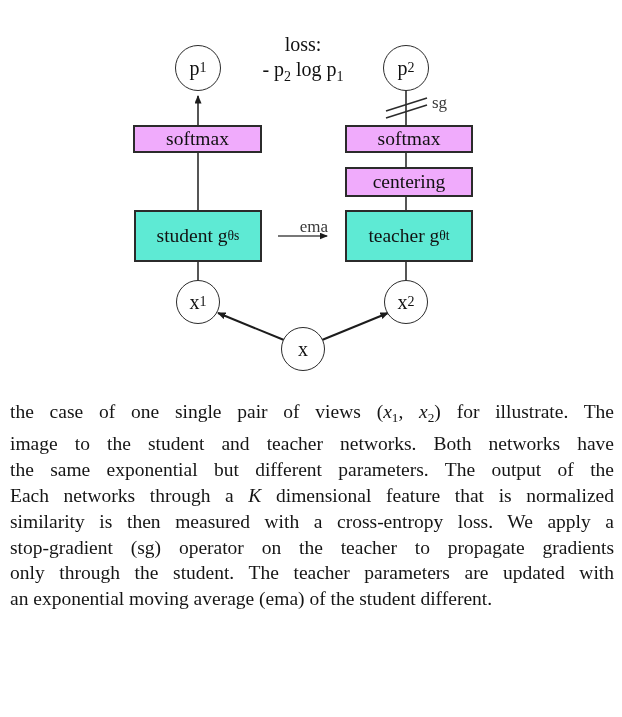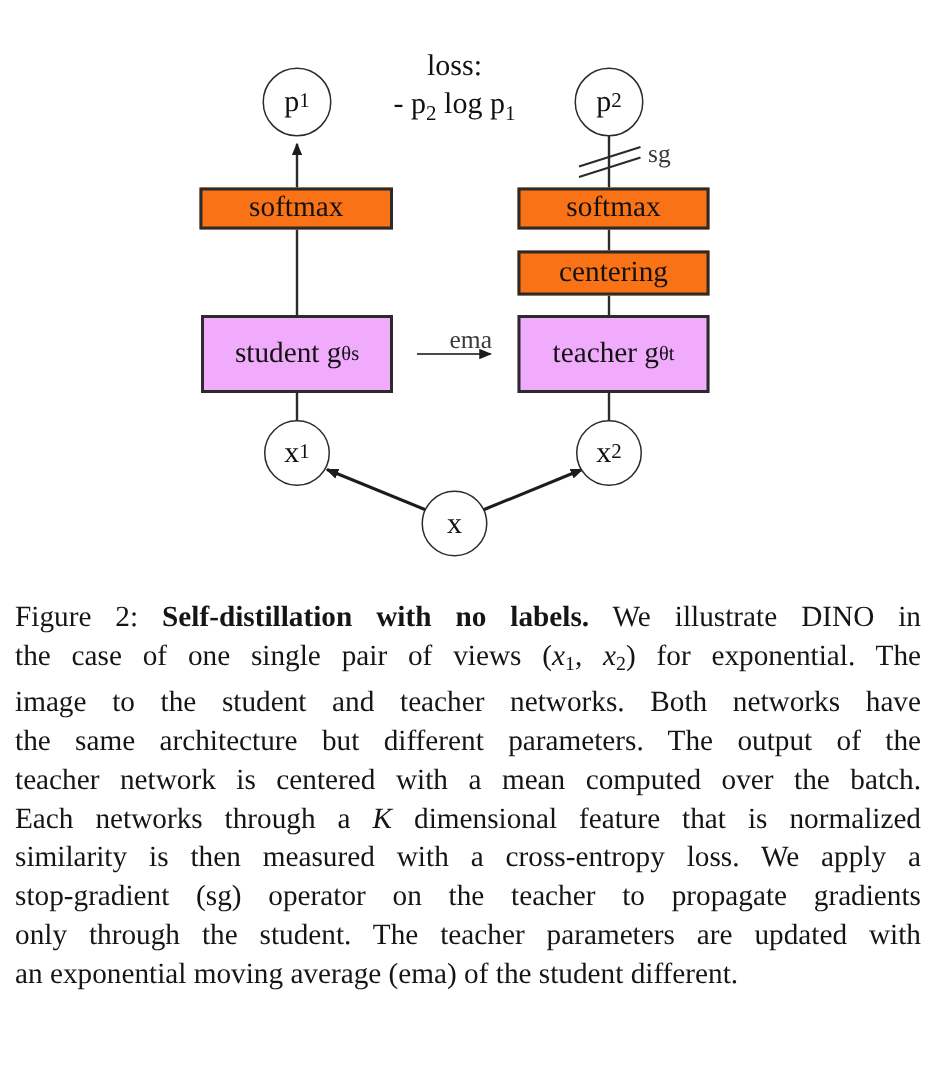--- a/index.html
+++ b/index.html
@@ -22,28 +22,28 @@
     background: #ffffff;
     display: flex;
     align-items: center;
     justify-content: center;
     font-size: 20px;
     box-sizing: border-box;
   }
   .box {
     position: absolute;
     border: 2px solid #2b2b2b;
-    background: #f97316;
+    background: #f0abfc;
     display: flex;
     align-items: center;
     justify-content: center;
     font-size: 19.5px;
     box-sizing: border-box;
   }
-  .box.gray { background: #f0abfc; }
+  .box.gray { background: #5eead4; }
   .free-label { position: absolute; font-size: 20px; text-align: center; }
   .small-label { position: absolute; font-size: 17px; color: #3a3a3a; }
   .seg-sub { font-size: 70%; vertical-align: -0.35em; letter-spacing: 0; }
   .seg-b { font-weight: 700; }
   .seg-i { font-style: italic; }
   
   .caption {
     position: absolute;
     left: 10px;
     top: 399px;
@@ -125,25 +125,23 @@
         <span class="seg-sub">1</span>
       </div>
     <div class="node-circle" style="left:384px; top:280px; width:44px; height:44px;">
         <span>x</span>
         <span class="seg-sub">2</span>
       </div>
     <div class="node-circle" style="left:281px; top:327px; width:44px; height:44px;">x</div>
   </div>
 
   <div class="caption">
-      <div class="caption-line"><span>Figure 2: </span><span class="seg-b">Self-distillation with no labels.</span><span> We illustrate DINO in</span></div>
-      <div class="caption-line"><span>the case of one single pair of views (</span><span class="seg-i">x</span><span class="seg-sub">1</span><span>, </span><span class="seg-i">x</span><span class="seg-sub">2</span><span>) for exponential. The</span></div>
+      <div class="caption-line"><span>the case of one single pair of views (</span><span class="seg-i">x</span><span class="seg-sub">1</span><span>, </span><span class="seg-i">x</span><span class="seg-sub">2</span><span>) for illustrate. The</span></div>
       <div class="caption-line"><span>image to the student and teacher networks. Both networks have</span></div>
-      <div class="caption-line"><span>the same architecture but different parameters. The output of the</span></div>
-      <div class="caption-line"><span>teacher network is centered with a mean computed over the batch.</span></div>
+      <div class="caption-line"><span>the same exponential but different parameters. The output of the</span></div>
       <div class="caption-line"><span>Each networks through a </span><span class="seg-i">K</span><span> dimensional feature that is normalized</span></div>
       <div class="caption-line"><span>similarity is then measured with a cross-entropy loss. We apply a</span></div>
       <div class="caption-line"><span>stop-gradient (sg) operator on the teacher to propagate gradients</span></div>
       <div class="caption-line"><span>only through the student. The teacher parameters are updated with</span></div>
       <div class="caption-line"><span>an exponential moving average (ema) of the student different.</span></div>
     </div>
 
 </div>
 
 </body></html>

